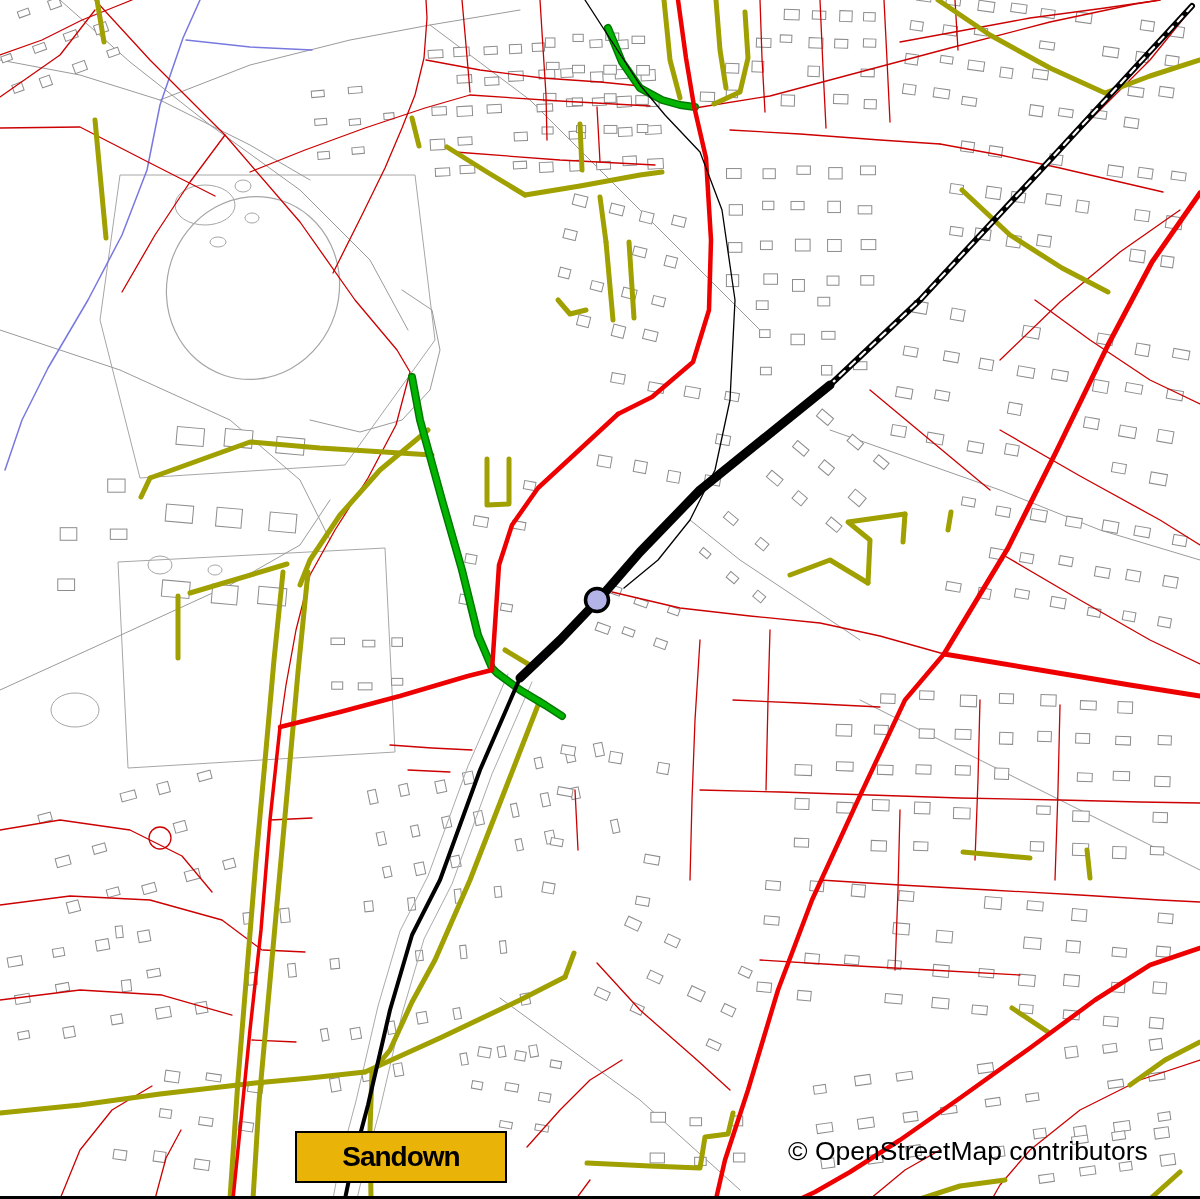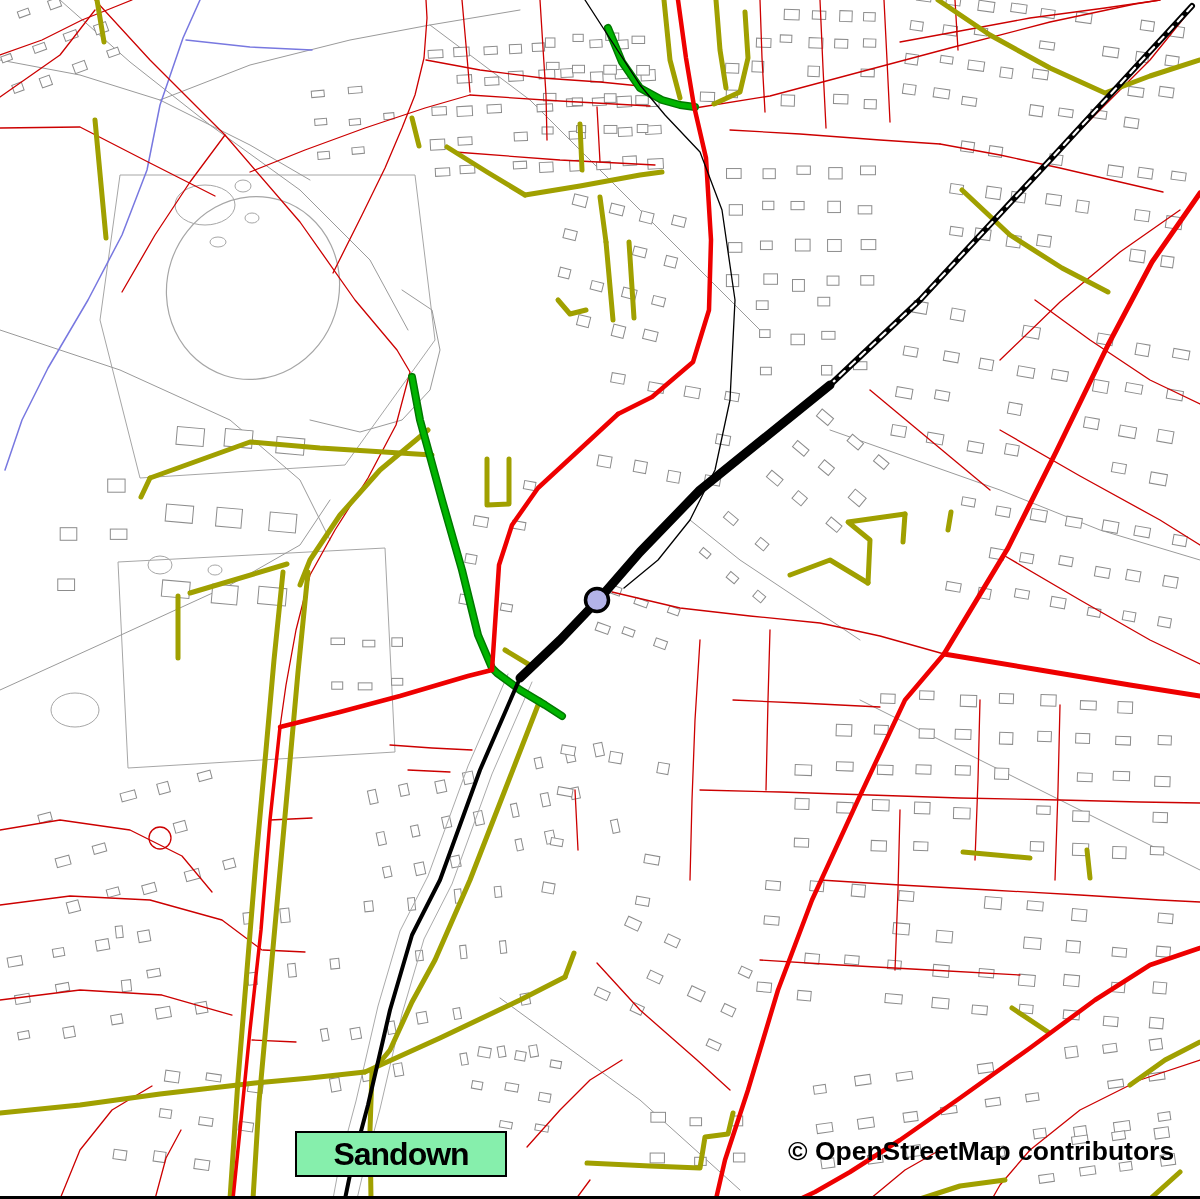--- a/index.html
+++ b/index.html
@@ -1,23 +1,23 @@
 <!DOCTYPE html>
 <html><head>
 <meta charset="utf-8">
 <style>
   html,body{margin:0;padding:0;background:#ffffff;}
   #map-root{position:relative;width:1200px;height:1199px;overflow:hidden;background:#fff;
     font-family:"Liberation Sans", sans-serif;}
   #map-svg{position:absolute;left:0;top:0;}
-  .place-label-box{position:absolute;left:295px;top:1131px;width:212px;height:46px;
-    background:#86efac;border:2.5px solid #000;box-sizing:border-box;display:flex;
-    align-items:center;justify-content:center;font-weight:700;font-size:32px;color:#000;
+  .place-label-box{position:absolute;left:295px;top:1131px;width:212px;height:52px;
+    background:#eab308;border:2.5px solid #000;box-sizing:border-box;display:flex;
+    align-items:center;justify-content:center;font-weight:700;font-size:28px;color:#000;
     letter-spacing:-1px;}
-  .attribution{position:absolute;left:788px;top:1136px;color:#000;font-weight:700;
+  .attribution{position:absolute;left:788px;top:1136px;color:#000;font-weight:400;
     font-size:26.5px;line-height:30px;white-space:nowrap;}
   .bottom-edge{position:absolute;left:0;top:1196px;width:1200px;height:3px;background:#000;}
 </style>
 </head>
 <body>
 
 <div id="map-root">
   <svg id="map-svg" width="1200" height="1199" viewBox="0 0 1200 1199">
       <g>
         <polygon points="120,175 415,175 435,340 345,465 140,478 100,320" fill="none" stroke="#a6a6a6" stroke-width="1"></polygon>

